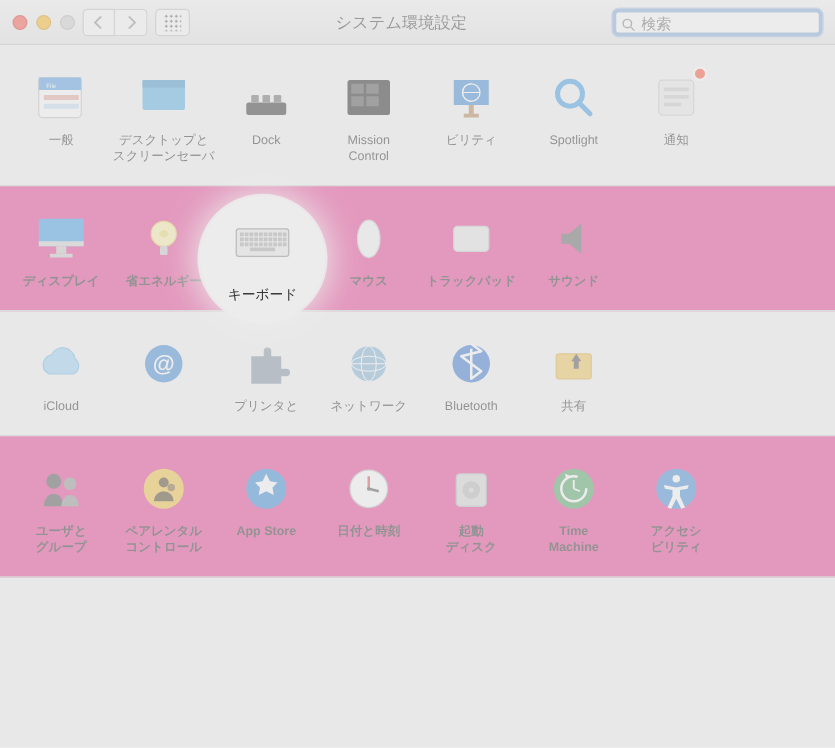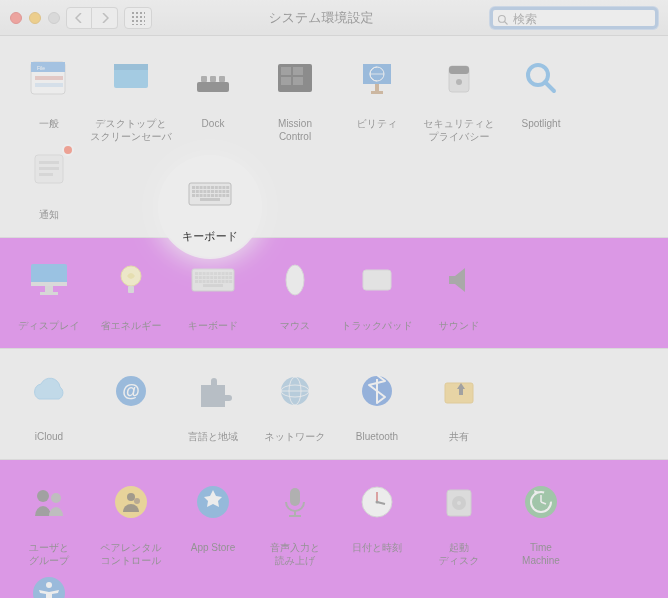--- a/index.html
+++ b/index.html
@@ -52,30 +52,30 @@
     box-shadow: 0 0 0 1px #b7cfee;
   }
   .searchwrap .mag { width:12px; height:12px; flex:0 0 auto; }
   .searchwrap input {
     flex:1; border:none; outline:none; font-size:12px; background:transparent;
     color:#444;
   }
 
   
   .section { display:flex; flex-wrap:wrap; padding:18px 8px 14px 8px; border-bottom:1px solid #d4d4d4; }
-  .section.alt { background:#d946ef; }
+  .section.alt { background:#ec4899;font-weight:bold; }
   .item {
     width: 82px; display:flex; flex-direction:column; align-items:center;
     text-align:center; cursor:default; padding:2px 0;
   }
   .iconbox {
     width:44px; height:44px; display:flex; align-items:center; justify-content:center;
     margin-bottom:6px; position:relative;
   }
-  .label { font-size:10px; line-height:13px; color:#3a3a3a; white-space:pre-line;margin-top:11px; }
+  .label { font-size:10px; line-height:13px; color:#3a3a3a; white-space:pre-line; }
 
   
   .dim {
     position:absolute; inset:0; pointer-events:none;
     background: rgba(220,220,220,0.55);
     z-index: 50;
   }
   .spot {
     position:absolute; width:100px; height:100px; border-radius:50%;
     left:160px; top:157px; background:#ffffff;
@@ -184,31 +184,20 @@
         <div class="iconbox">
           <svg width="40" height="40">
             <rect x="6" y="6" width="28" height="20" fill="#4a90d9"></rect>
             <circle cx="20" cy="16" r="7" fill="none" stroke="#fff" stroke-width="1"></circle>
             <path d="M20 9 a7 7 0 0 0 0 14 M13 16 h14" stroke="#fff" stroke-width="0.8" fill="none"></path>
             <rect x="18" y="26" width="4" height="8" fill="#b98b5a"></rect>
             <rect x="14" y="33" width="12" height="3" fill="#b98b5a"></rect>
           </svg>
         </div>
         <div class="label">ビリティ</div>
-      </div>
-      <div class="item">
-        <div class="iconbox">
-          <svg width="40" height="40">
-            <rect x="10" y="8" width="20" height="26" rx="3" fill="#d9d9d9" stroke="#bcbcbc"></rect>
-            <rect x="10" y="8" width="20" height="8" rx="3" fill="#5a5a5a"></rect>
-            <circle cx="20" cy="24" r="3" fill="#888"></circle>
-          </svg>
-        </div>
-        <div class="label">セキュリティと
-プライバシー</div>
       </div>
       <div class="item">
         <div class="iconbox">
           <svg width="40" height="40">
             <circle cx="17" cy="17" r="10" fill="none" stroke="#4aa3e8" stroke-width="4"></circle>
             <line x1="24" y1="24" x2="33" y2="33" stroke="#4aa3e8" stroke-width="4" stroke-linecap="round"></line>
           </svg>
         </div>
         <div class="label">Spotlight</div>
       </div>
@@ -329,21 +318,21 @@
             <text x="20" y="26" font-size="18" text-anchor="middle" fill="#fff" font-weight="bold">@</text>
           </svg>
         </div>
       </div>
       <div class="item">
         <div class="iconbox">
           <svg width="40" height="40">
             <path d="M8 14 h10 v-4 a3 3 0 0 1 6 0 v4 h8 v10 h4 a3 3 0 0 1 0 6 h-4 v6 h-24 z" fill="#8a9aa8"></path>
           </svg>
         </div>
-        <div class="label">言語と地域</div>
+        <div class="label">プリンタと</div>
       </div>
       <div class="item">
         <div class="iconbox">
           <svg width="40" height="40">
             <circle cx="20" cy="20" r="14" fill="#8bb8d9"></circle>
             <ellipse cx="20" cy="20" rx="14" ry="6" fill="none" stroke="#fff" stroke-width="0.8"></ellipse>
             <ellipse cx="20" cy="20" rx="6" ry="14" fill="none" stroke="#fff" stroke-width="0.8"></ellipse>
             <line x1="6" y1="20" x2="34" y2="20" stroke="#fff" stroke-width="0.8"></line>
           </svg>
         </div>
@@ -394,32 +383,20 @@
 コントロール</div>
       </div>
       <div class="item">
         <div class="iconbox">
           <svg width="40" height="40">
             <circle cx="20" cy="20" r="16" fill="#3f8fd8"></circle>
             <path d="M20 8 l3 6 l6 1 l-4 4 l1 6 l-6 -3 l-6 3 l1 -6 l-4 -4 l6 -1 z" fill="#fff"></path>
           </svg>
         </div>
         <div class="label">App Store</div>
-      </div>
-      <div class="item">
-        <div class="iconbox">
-          <svg width="40" height="40">
-            <rect x="15" y="6" width="10" height="18" rx="5" fill="#7a7a7a"></rect>
-            <path d="M11 20 a9 9 0 0 0 18 0" fill="none" stroke="#7a7a7a" stroke-width="2"></path>
-            <line x1="20" y1="29" x2="20" y2="34" stroke="#7a7a7a" stroke-width="2"></line>
-            <line x1="14" y1="34" x2="26" y2="34" stroke="#7a7a7a" stroke-width="2"></line>
-          </svg>
-        </div>
-        <div class="label">音声入力と
-読み上げ</div>
       </div>
       <div class="item">
         <div class="iconbox">
           <svg width="40" height="40">
             <circle cx="20" cy="20" r="15" fill="#fff" stroke="#c8c8c8"></circle>
             <line x1="20" y1="20" x2="20" y2="10" stroke="#d85a5a" stroke-width="2"></line>
             <line x1="20" y1="20" x2="28" y2="22" stroke="#5a5a5a" stroke-width="2"></line>
             <circle cx="20" cy="20" r="1.5" fill="#5a5a5a"></circle>
           </svg>
         </div>

